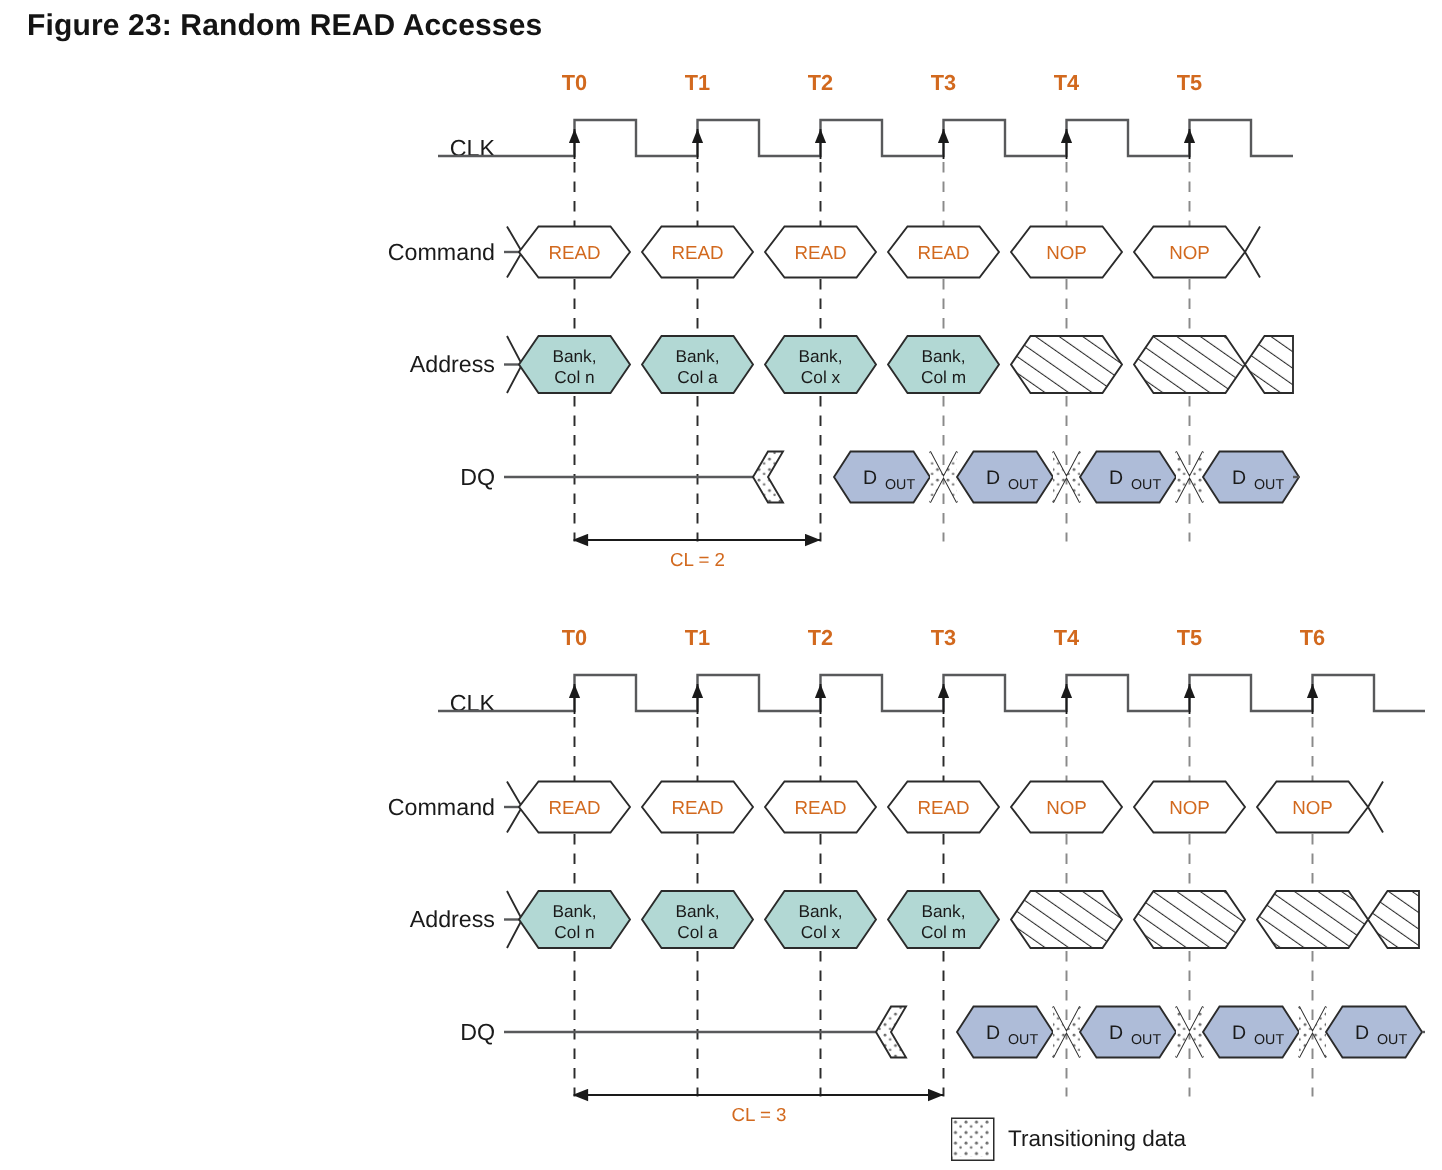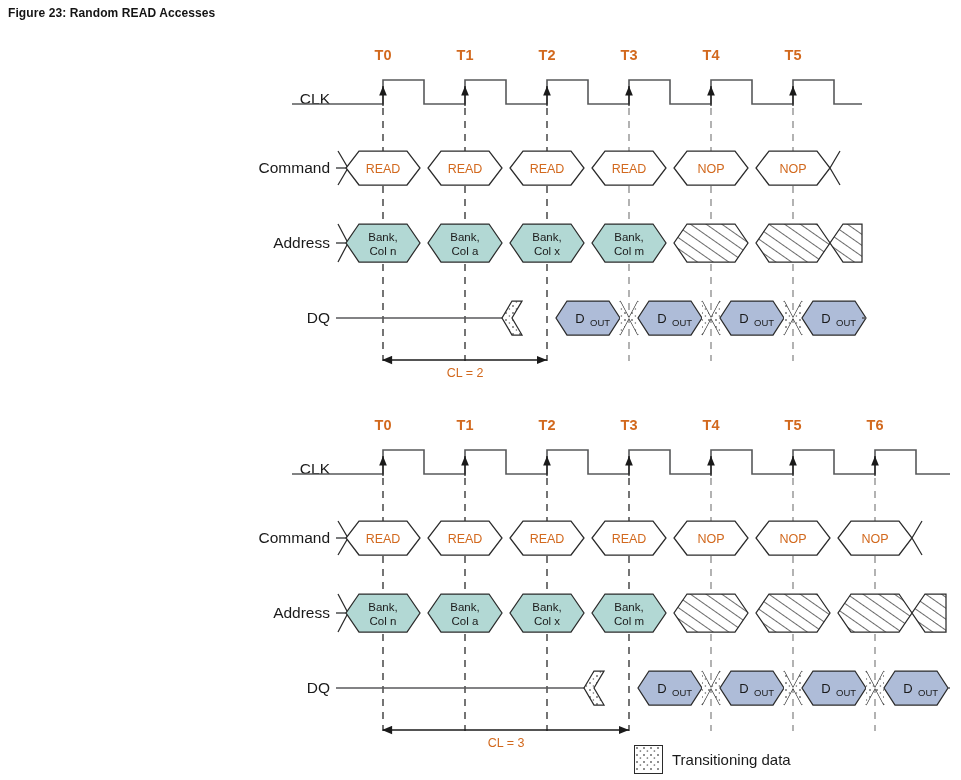--- a/index.html
+++ b/index.html
@@ -1,18 +1,18 @@
 <!DOCTYPE html>
 <html><head>
 <meta charset="utf-8">
 <style>
   html,body{margin:0;padding:0;background:#ffffff;}
   body{width:961px;height:780px;position:relative;overflow:hidden;
        font-family:"Liberation Sans", sans-serif;color:#1a1a1a;}
-  #figure-title{position:absolute;left:8px;top:6px;font-size:12px;font-weight:bold;
+  #figure-title{position:absolute;left:18px;top:6px;font-size:20px;font-weight:bold;
        letter-spacing:.1px;color:#141414;}
   .diagram{position:absolute;left:0;}
   #diagram-1{top:38px;}
   #diagram-2{top:408px;}
   svg{display:block;overflow:visible;}
   .rowlabel{font-size:15.5px;fill:#1a1a1a;}
   .ticklabel{font-size:14.5px;font-weight:bold;fill:#d2691e;}
   .celltext{font-size:12.5px;fill:#d2691e;}
   .addrtext{font-size:11.5px;fill:#1a1a1a;}
   .dqtext{font-size:13px;fill:#1a1a1a;}

